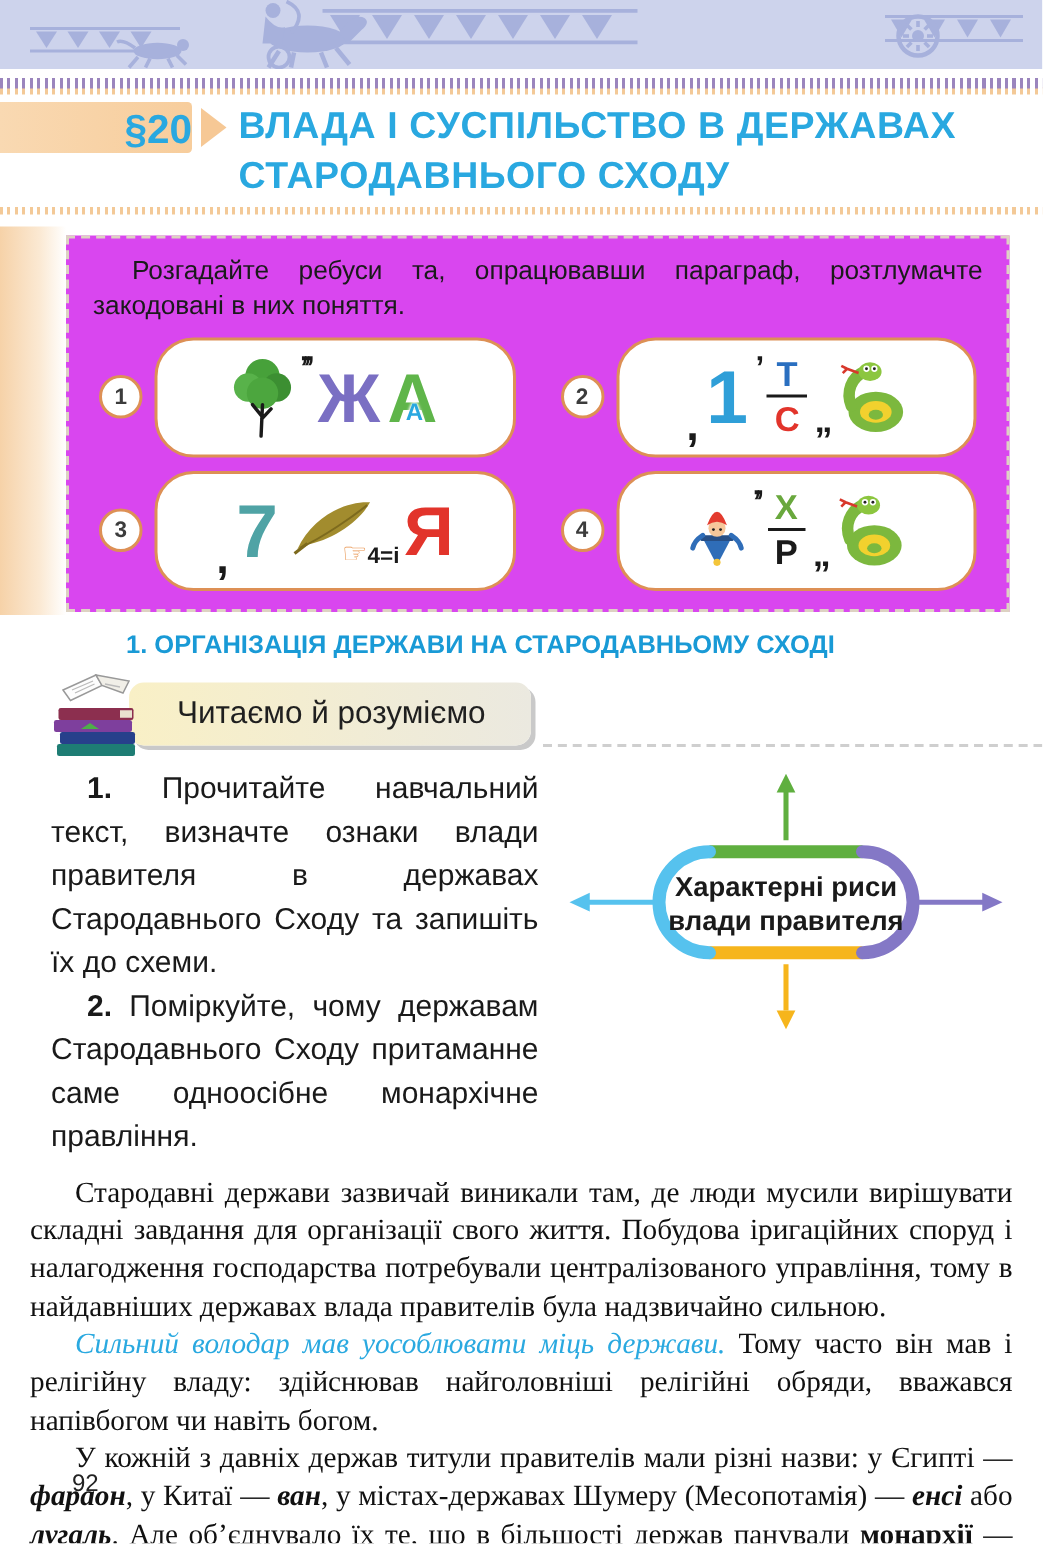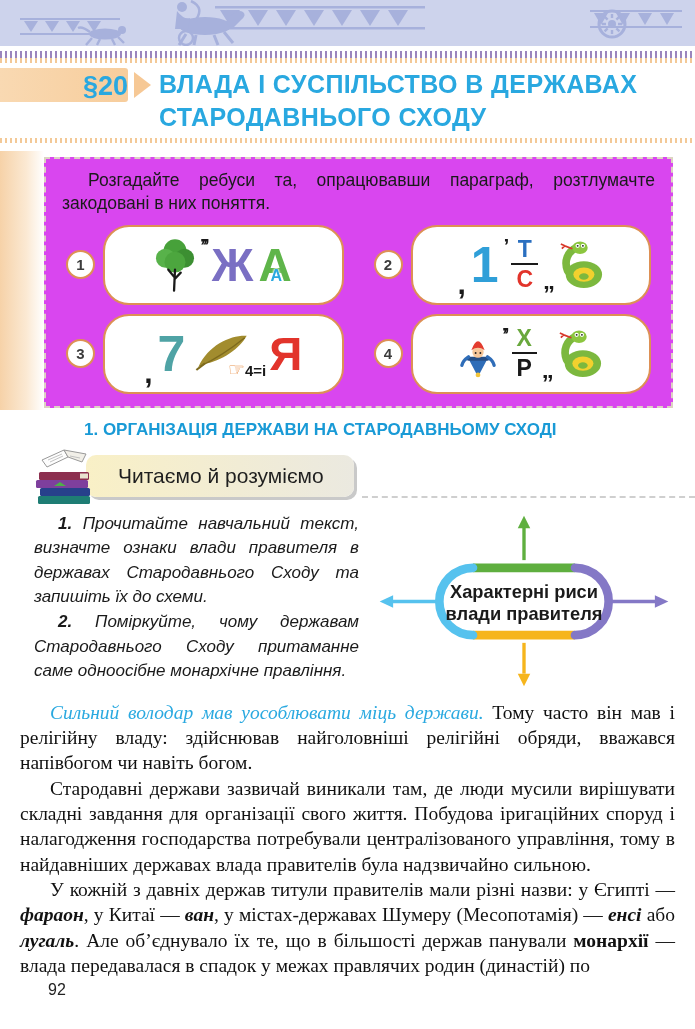--- a/index.html
+++ b/index.html
@@ -57,21 +57,21 @@
   
   .banner-row{display:flex;align-items:center;margin:6px 0 4px 30px;justify-content:center;}
   .books-icon{position:relative;z-index:2;margin-right:-16px;}
   .banner{position:relative;z-index:1;background:linear-gradient(90deg,#f9f0c6,#ebe9e0);
     border-radius:10px;box-shadow:3px 3px 0 #c9c9c9;padding:9px 30px 9px 32px;
     font-size:21px;color:#1f1f1f;}
   .banner-dash{flex:1;border-top:2px dashed #cfcfcf;margin:0 0 0 8px;align-self:flex-end;margin-bottom:8px;}
 
   
   .columns{display:flex;margin:4px 0 0 0;padding:2px 6px 0 34px;}
-  .tasks{width:332px;font-size:17px;line-height:1.45;text-align:justify;font-style:italic;}
+  .tasks{width:332px;font-size:20px;line-height:1.45;text-align:justify;}
   .task{text-indent:24px;margin:0;}
   .task .tnum{font-weight:bold;}
   .diagram-col{flex:1;display:flex;align-items:flex-start;justify-content:center;}
 
   
   .bodytext{margin:10px 20px 0 20px;font-family:"Liberation Serif","DejaVu Serif",serif;
     font-size:19.5px;line-height:1.3;text-align:justify;color:#111;}
   .bodytext p{margin:0;text-indent:30px;}
   .bi_blue{color:#2aa9e0;font-style:italic;}
   .bi{font-weight:bold;font-style:italic;}
@@ -322,20 +322,20 @@
           <polygon points="315,93 301,86.5 301,99.5" fill="#8478c6"></polygon>
         </g>
 
         <text x="165" y="89" text-anchor="middle" font-family="Liberation Sans, sans-serif" font-size="19" font-weight="bold" fill="#1a1a1a">Характерні риси</text>
         <text x="165" y="112" text-anchor="middle" font-family="Liberation Sans, sans-serif" font-size="19" font-weight="bold" fill="#1a1a1a">влади правителя</text>
       </svg>
     </div>
   </div>
 
   <div class="bodytext">
+    <p><span>Стародавні держави зазвичай виникали там, де люди мусили вирішувати складні завдання для організації свого життя. Побудова іригаційних споруд і налагодження господарства потребували централізованого управління, тому в найдавніших державах влада правителів була надзвичайно сильною.</span></p>
     <p><span class="bi_blue">Сильний володар мав уособлювати міць держави.</span><span> Тому часто він мав і релігійну владу: здійснював найголовніші релігійні обряди, вважався напівбогом чи навіть богом.</span></p>
-    <p><span>Стародавні держави зазвичай виникали там, де люди мусили вирішувати складні завдання для організації свого життя. Побудова іригаційних споруд і налагодження господарства потребували централізованого управління, тому в найдавніших державах влада правителів була надзвичайно сильною.</span></p>
     <p><span>У кожній з давніх держав титули правителів мали різні назви: у Єгипті — </span><span class="bi">фараон</span><span>, у Китаї — </span><span class="bi">ван</span><span>, у містах-державах Шумеру (Месопотамія) — </span><span class="bi">енсі</span><span> або </span><span class="bi">лугаль</span><span>. Але об’єднувало їх те, що в більшості держав панували </span><span class="b">монархії</span><span> — влада передавалася в спадок у межах правлячих родин (династій) по</span></p>
   </div>
 
   <div class="page-number">92</div>
 
 </div>
 
 </body></html>

